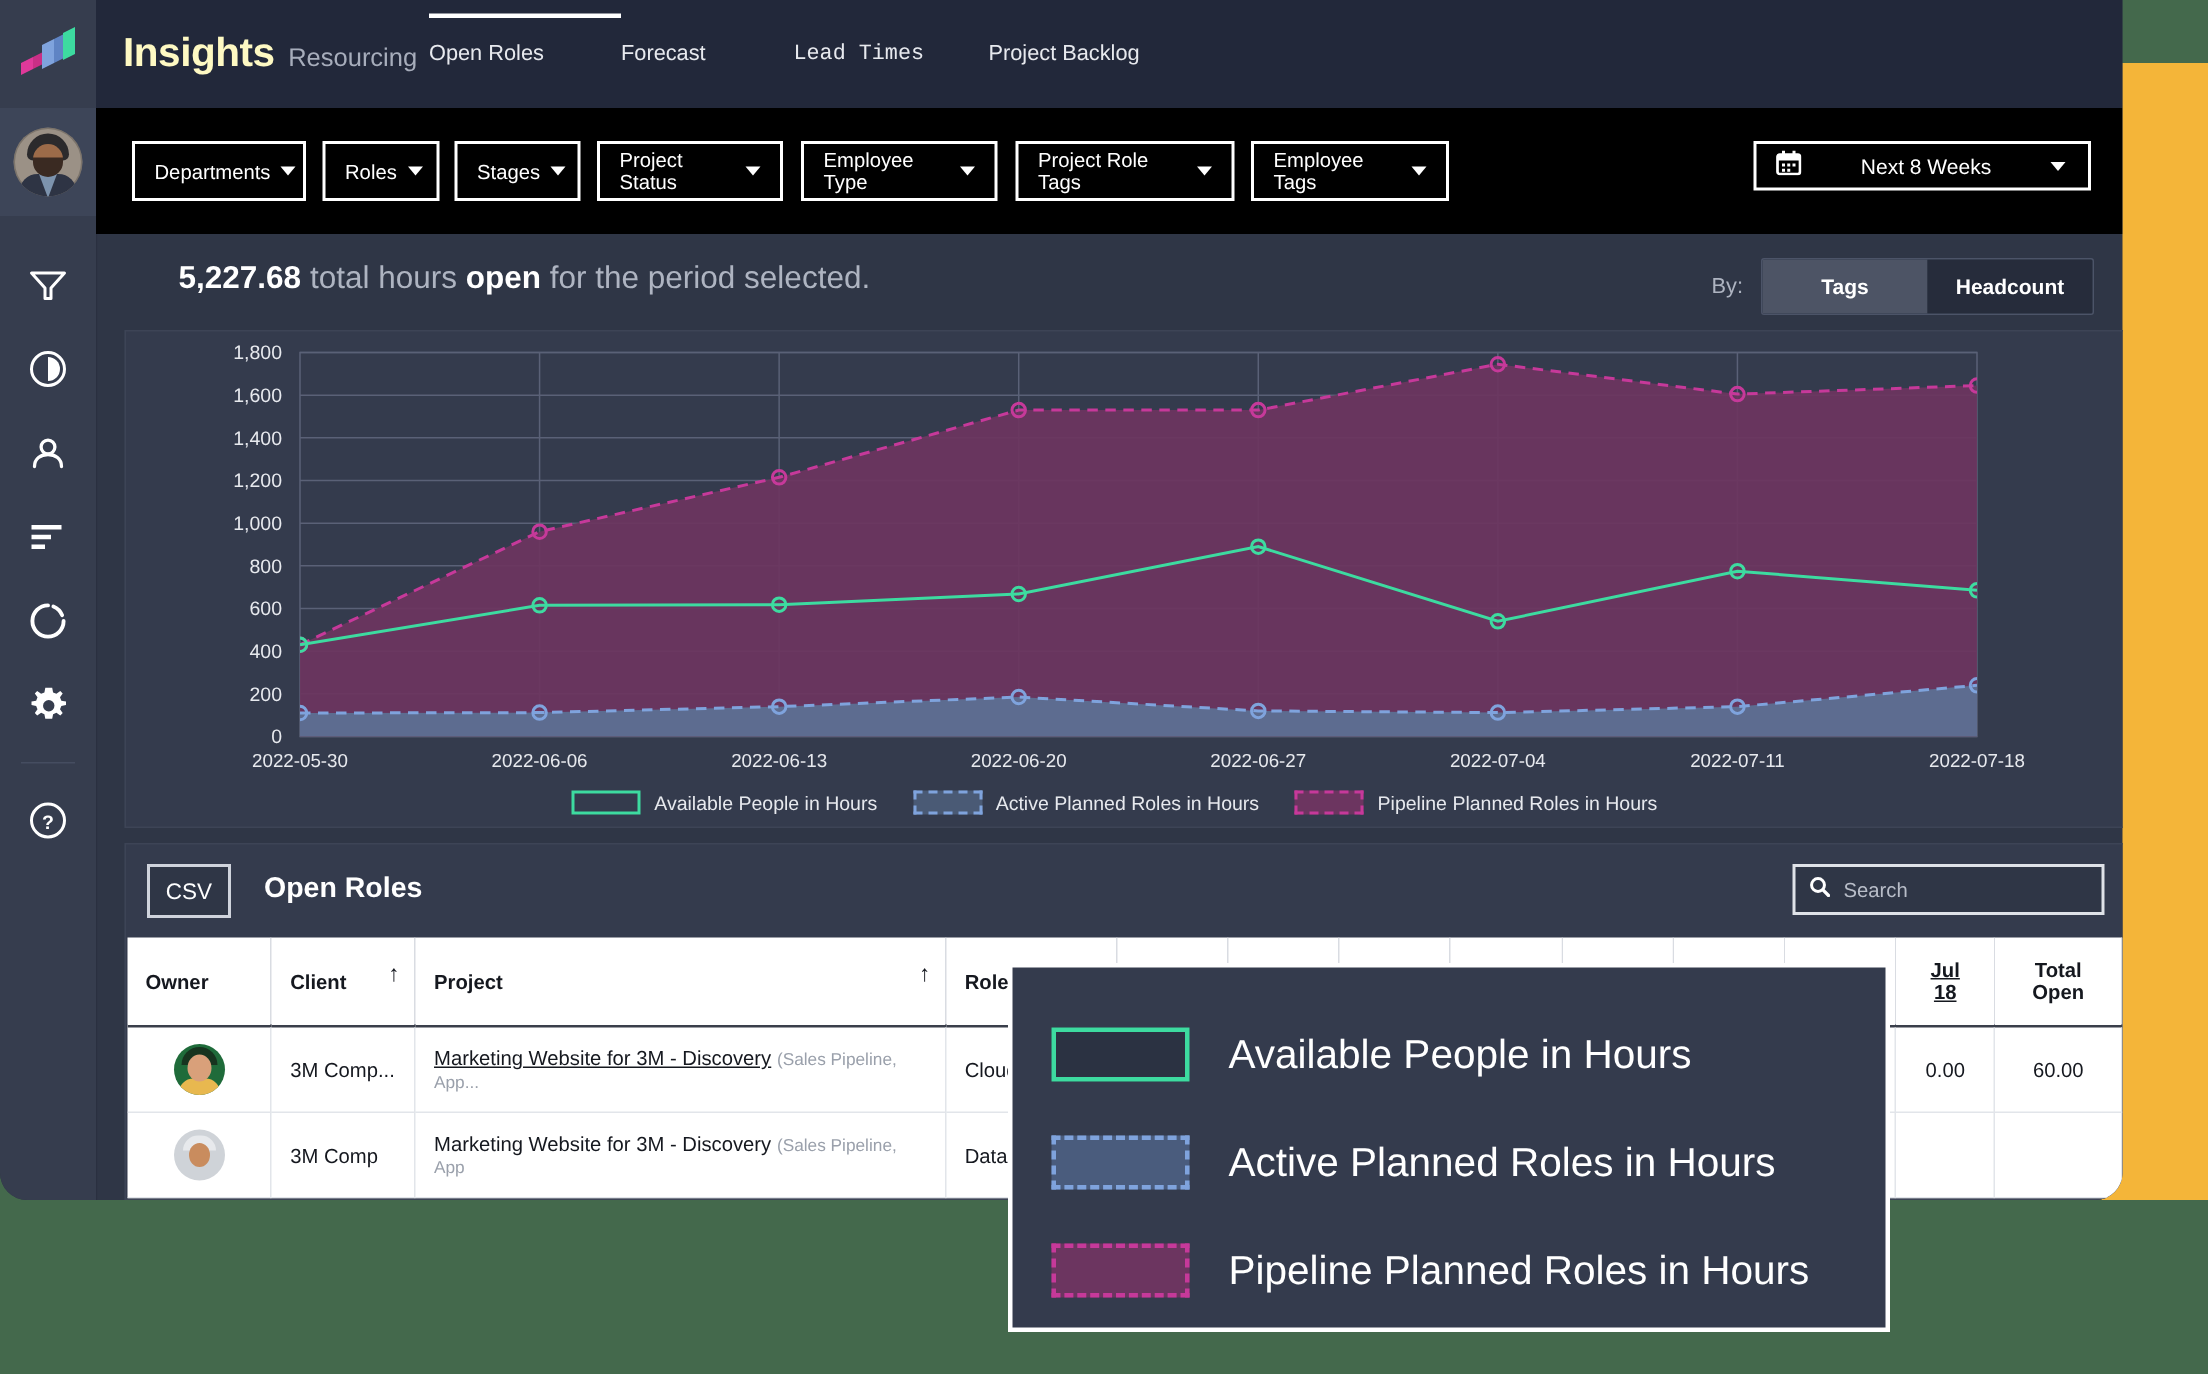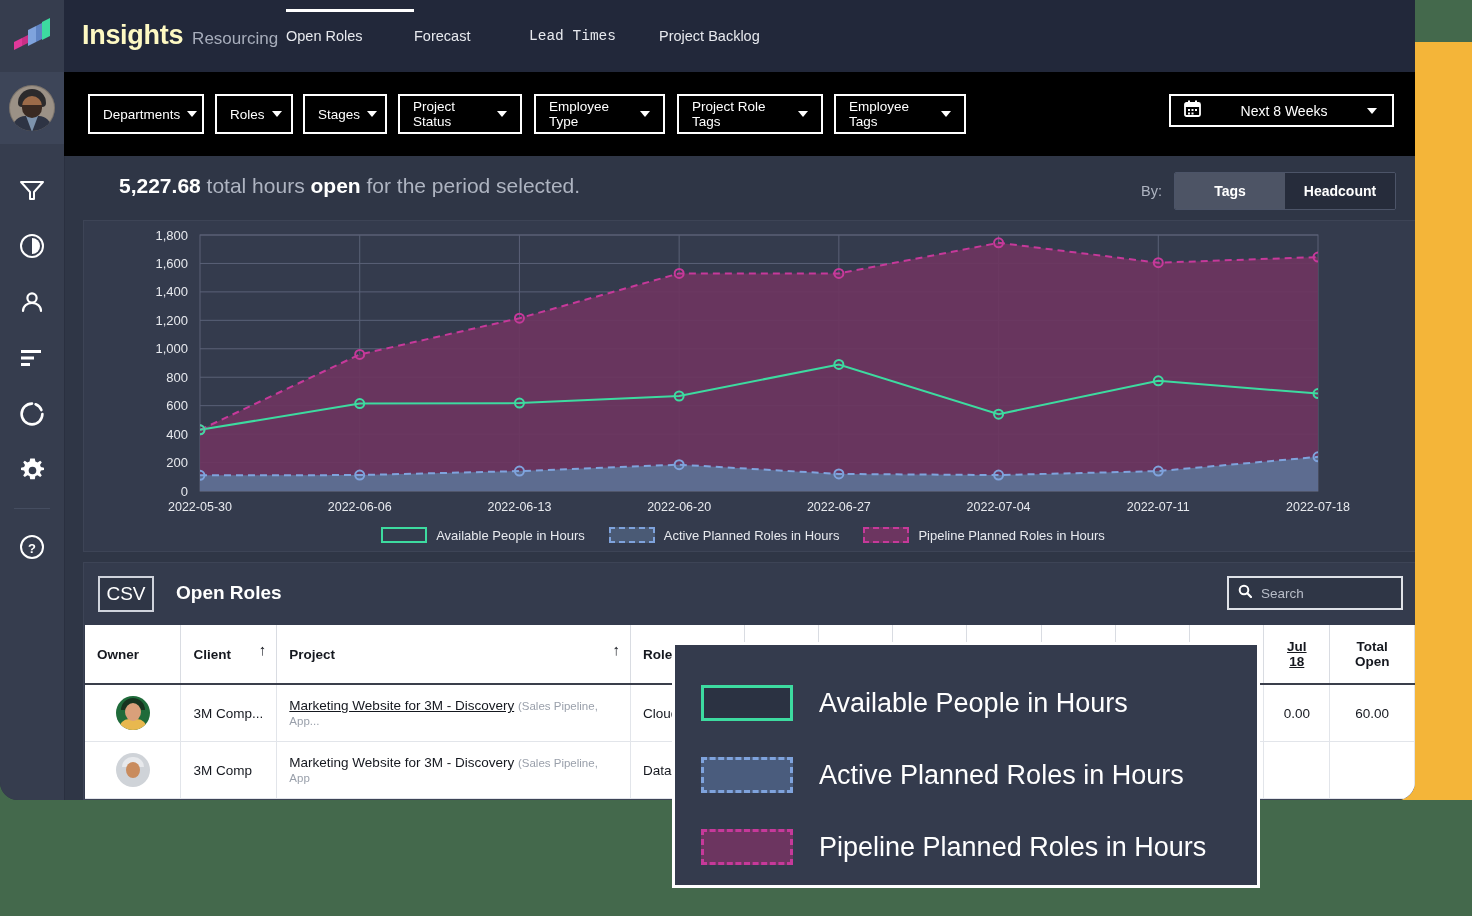--- a/index.html
+++ b/index.html
@@ -135,27 +135,27 @@
   #table-card{
     position:absolute;left:83px;top:562px;width:1334px;height:238px;
     background:#343b4d;border:1px solid #3d4456;box-sizing:border-box;overflow:hidden;
   }
   #table-head{
     height:62px;position:relative;
   }
   #csv-btn{
     position:absolute;left:14px;top:13px;width:56px;height:36px;
     border:2px solid #cfd3dc;background:#2f3646;color:#ffffff;
-    display:flex;align-items:center;justify-content:center;font-size:19px;cursor:pointer;box-sizing:border-box;
+    display:flex;align-items:center;justify-content:center;font-size:15px;cursor:pointer;box-sizing:border-box;
   }
   #table-title{
     position:absolute;left:92px;top:19px;font-size:19px;font-weight:bold;color:#ffffff;
   }
   #search-box{
-    position:absolute;right:13px;top:13px;width:176px;height:34px;
+    position:absolute;right:13px;top:13px;width:208px;height:34px;
     border:2px solid #dfe2e8;background:#2f3646;
     display:flex;align-items:center;gap:7px;padding:0 9px;box-sizing:border-box;cursor:text;
   }
   #search-box input{
     background:transparent;border:0;outline:0;color:#ffffff;font-size:13.5px;
     font-family:"Liberation Sans", sans-serif;width:100%;
   }
   #search-box input::placeholder{color:#b8bdc8;}
   #grid{
     position:absolute;left:1px;right:1px;top:62px;bottom:0;background:#ffffff;overflow:hidden;

